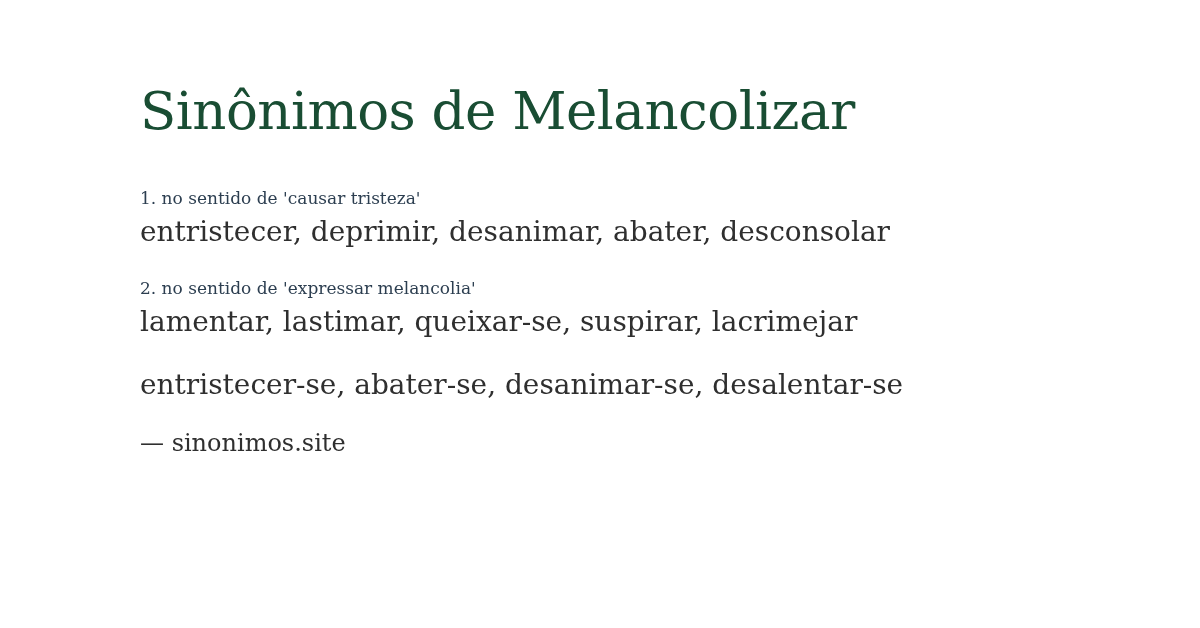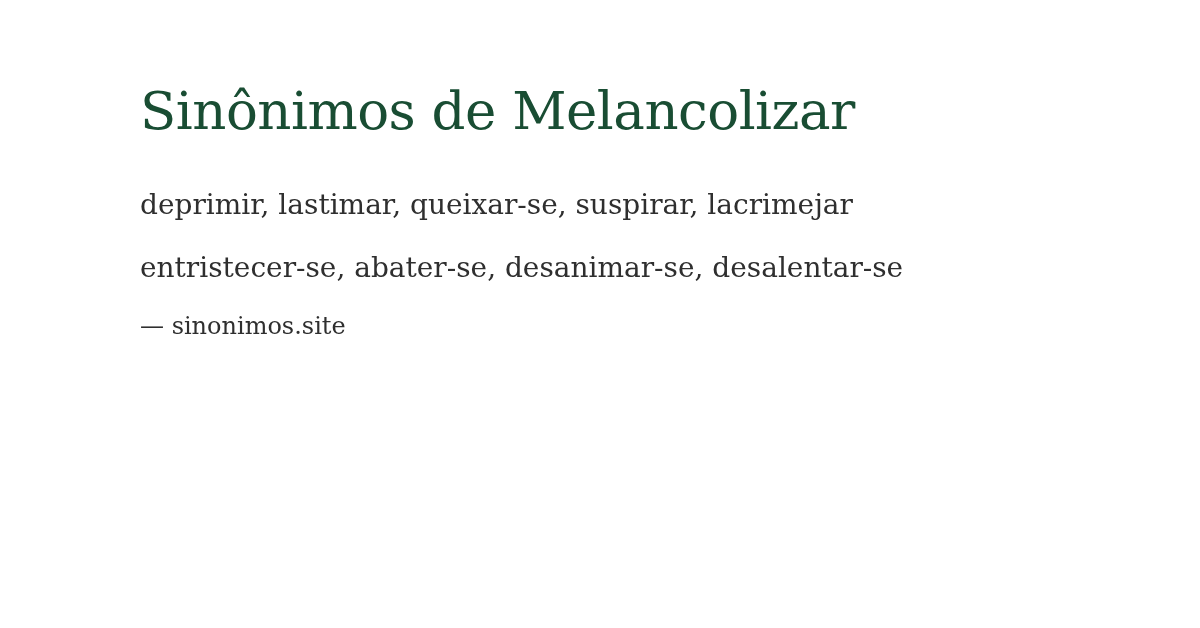--- a/index.html
+++ b/index.html
@@ -43,23 +43,28 @@
     color: #2f2f2f;
   }
 </style>
 </head>
 <body>
 
 <div class="card">
 
   <h1 class="title">Sinônimos de Melancolizar</h1>
 
+  <div class="sense-group">
+    <div class="sense-label">1. no sentido de 'causar tristeza'</div>
+    <div class="synonyms-line">entristecer, deprimir, desanimar, abater, desconsolar</div>
+  </div>
 
   <div class="sense-group">
-    <div class="synonyms-line">deprimir, lastimar, queixar-se, suspirar, lacrimejar</div>
+    <div class="sense-label">2. no sentido de 'expressar melancolia'</div>
+    <div class="synonyms-line">lamentar, lastimar, queixar-se, suspirar, lacrimejar</div>
   </div>
 
   <div class="sense-group">
     <div class="synonyms-line">entristecer-se, abater-se, desanimar-se, desalentar-se</div>
   </div>
 
   <div class="footer">— sinonimos.site</div>
 
 </div>
 

